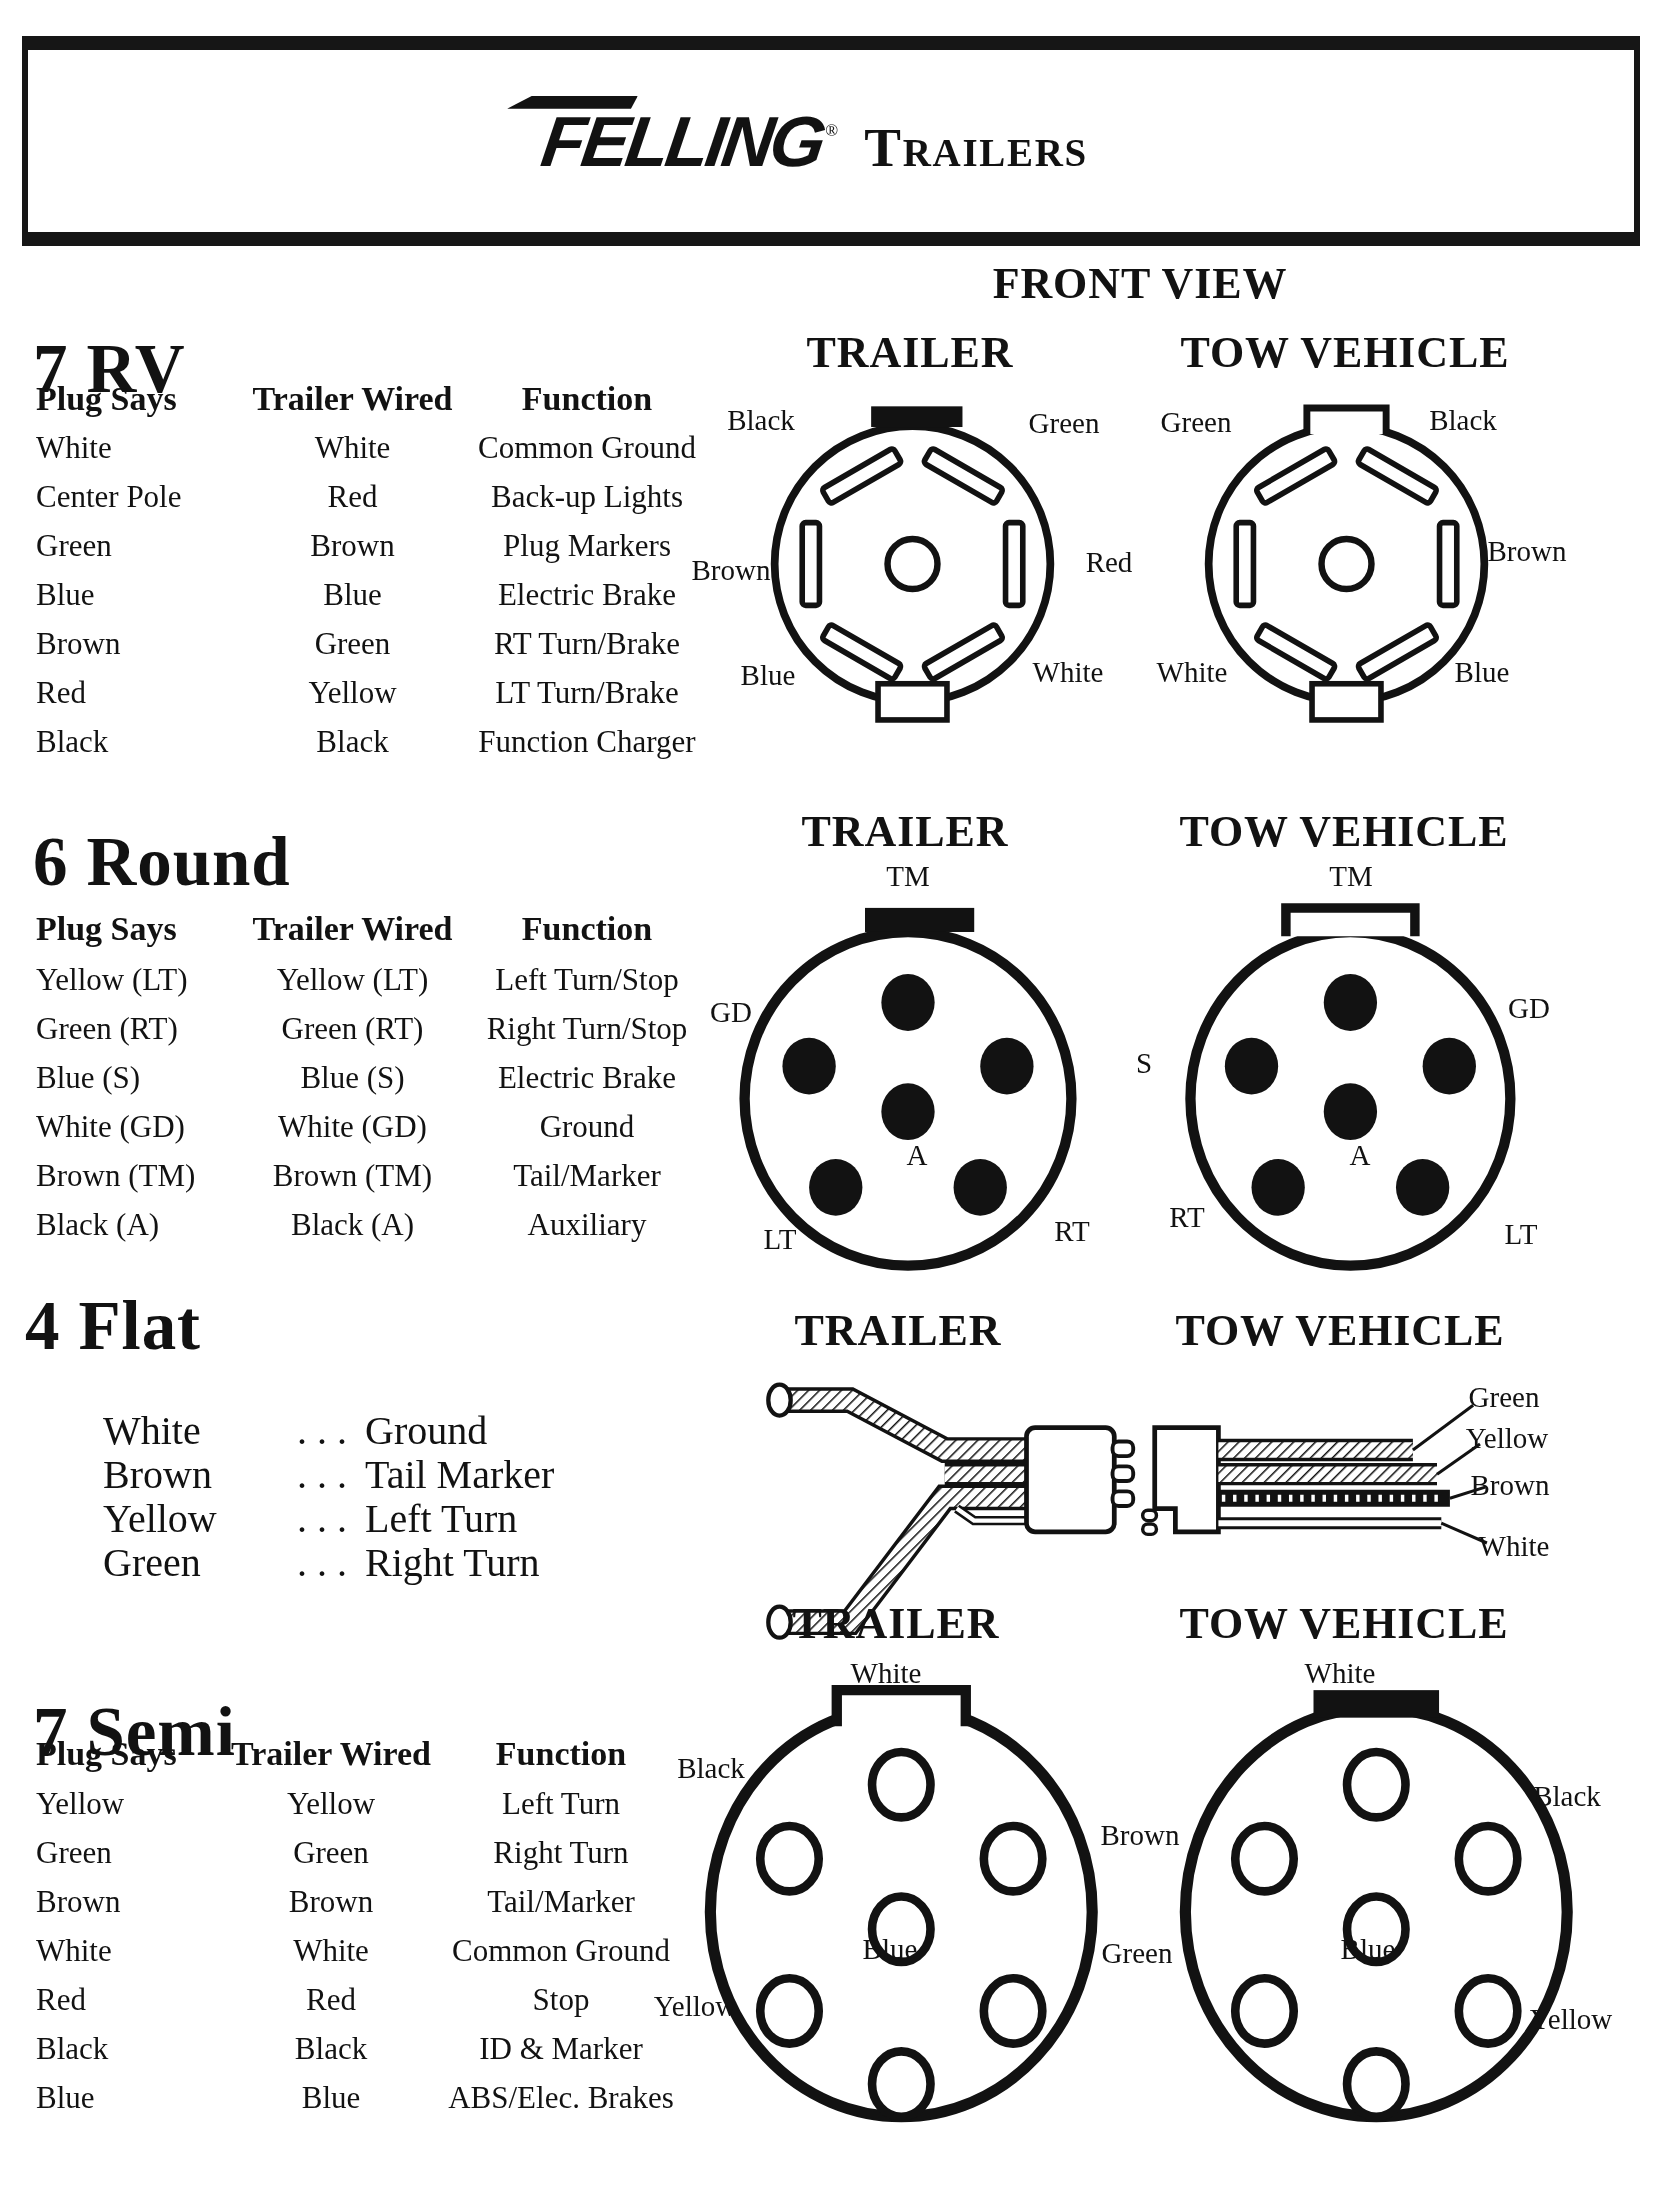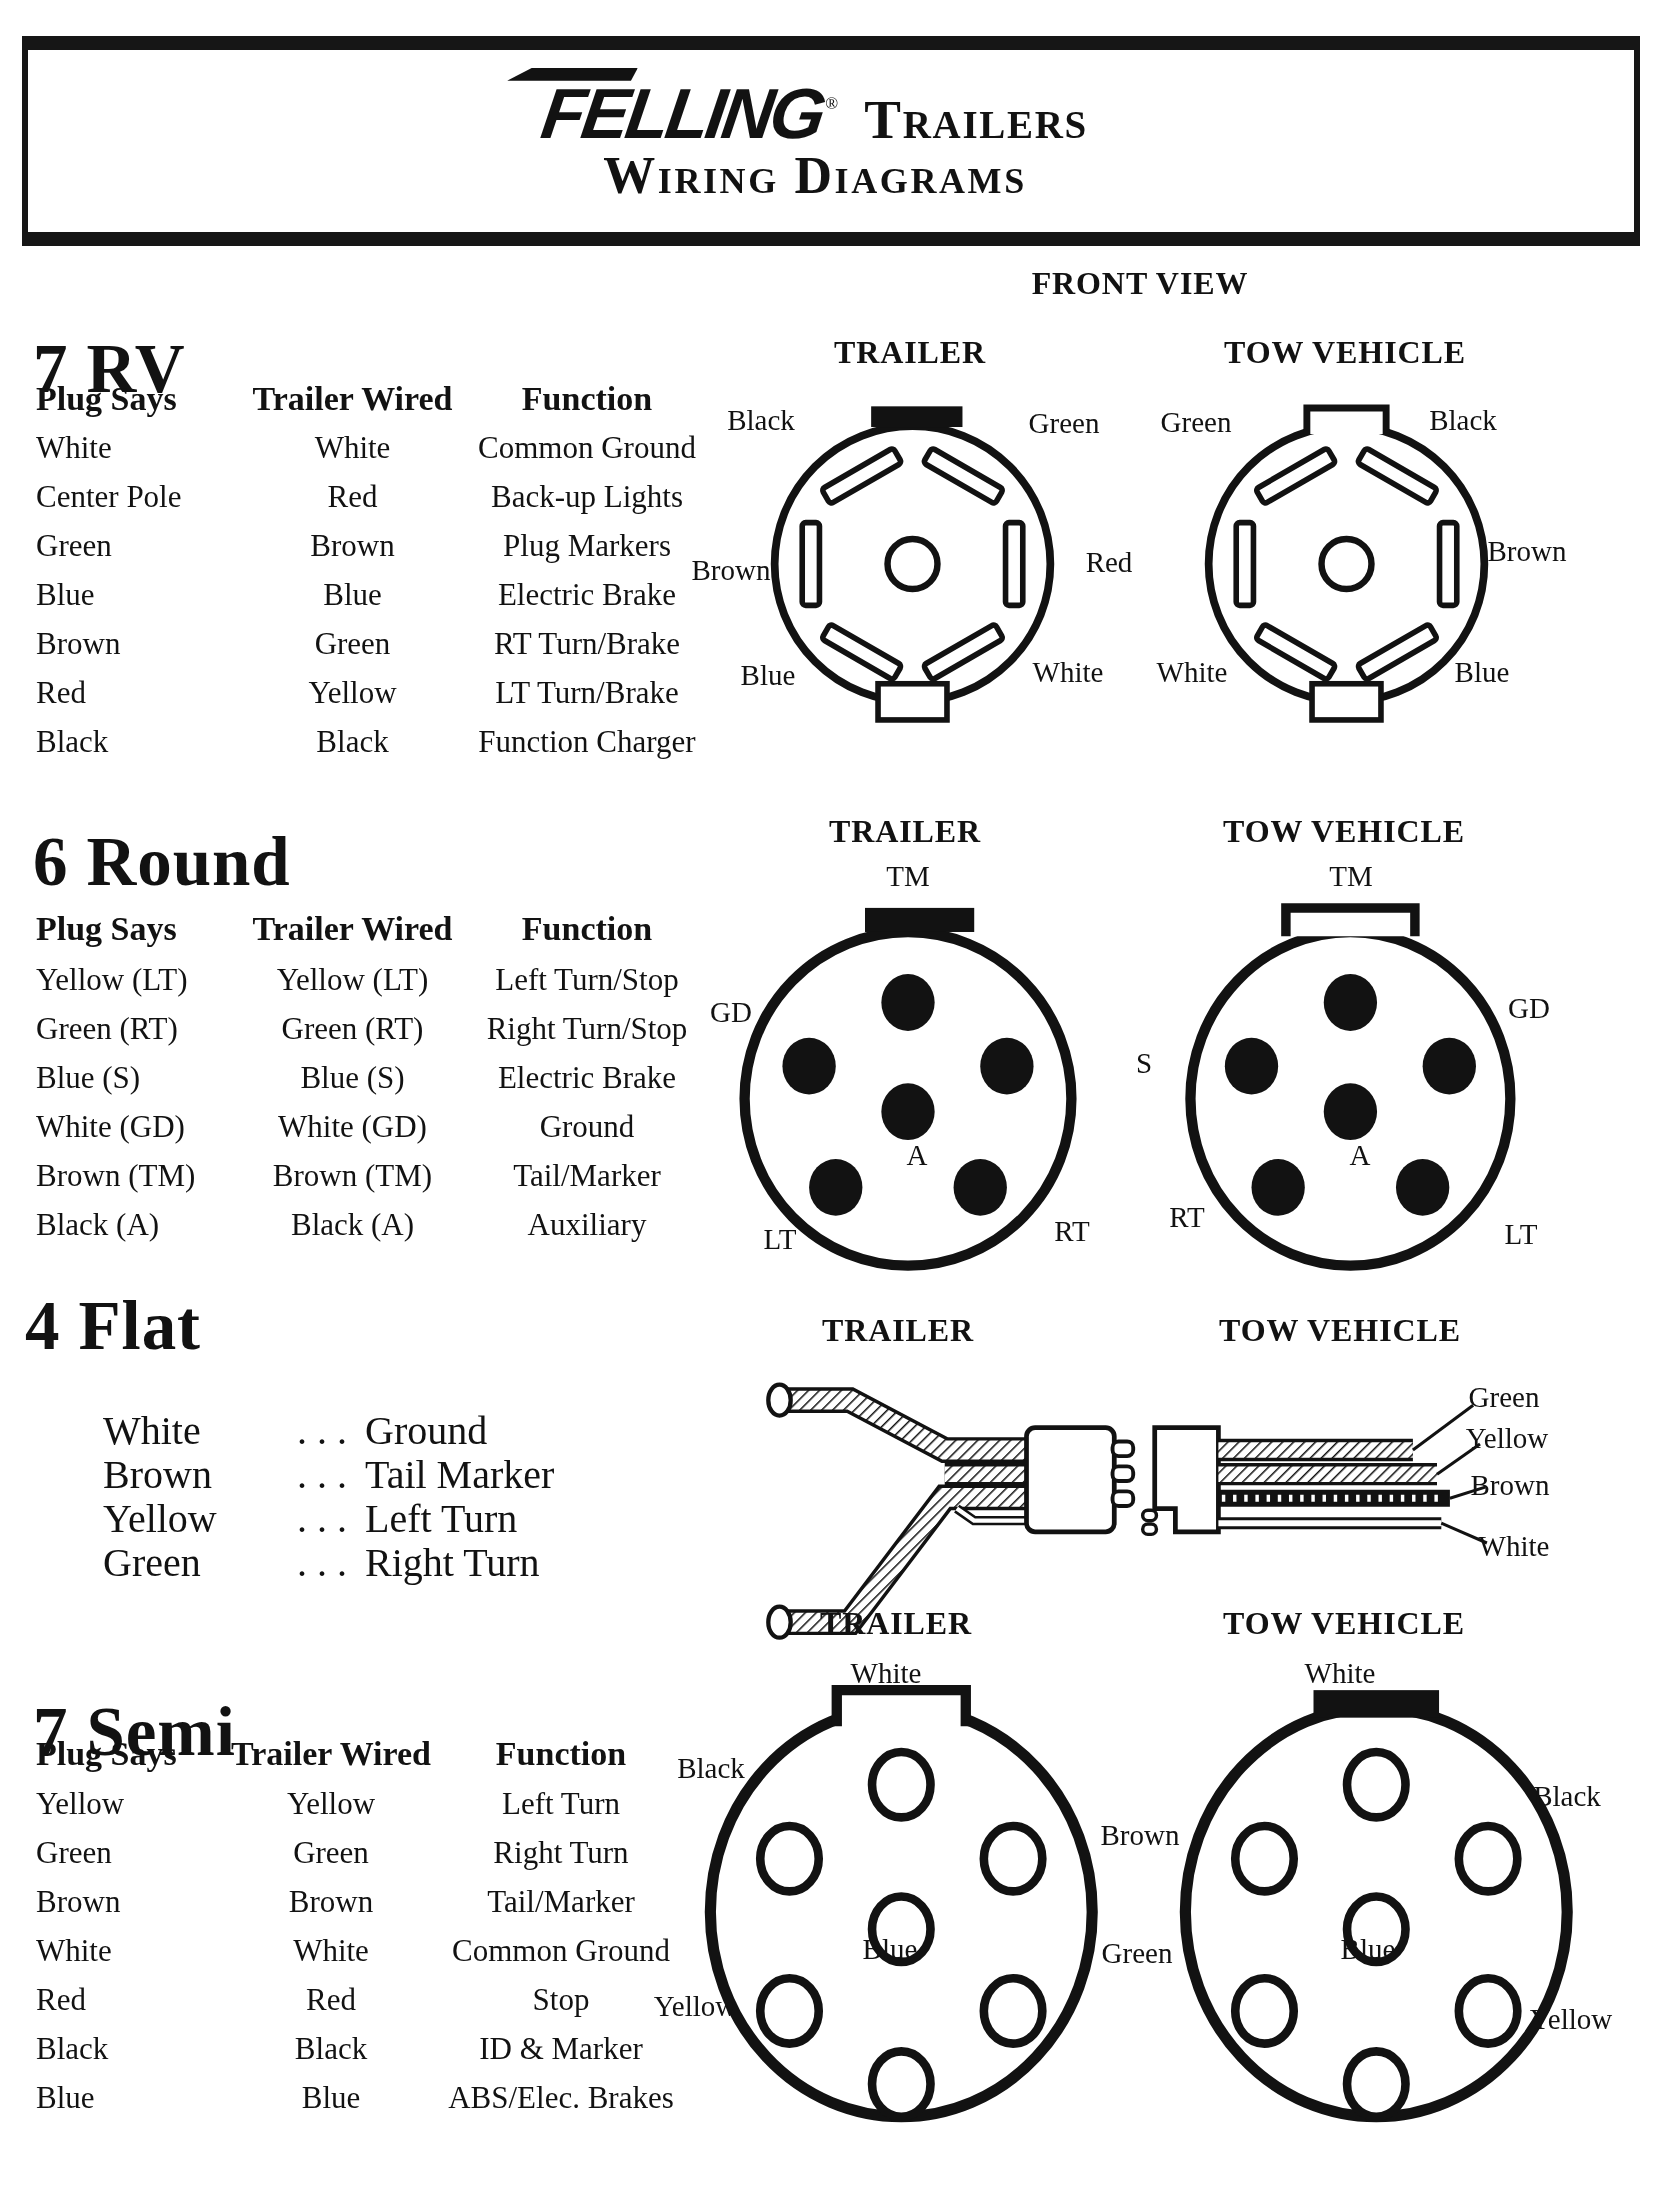--- a/index.html
+++ b/index.html
@@ -1,20 +1,20 @@
 <!DOCTYPE html>
 <html style="font-size:13.8px"><head>
 <meta charset="utf-8">
 <style>
   html,body{margin:0;padding:0;background:#fff;}
   body{width:1671px;height:2203px;position:relative;overflow:hidden;
        font-family:"Liberation Serif","DejaVu Serif",serif;color:#121212;}
   .abs{position:absolute;}
   .lbl{position:absolute;transform:translate(-50%,-50%);font-size:29px;white-space:nowrap;}
-  .hdg{position:absolute;transform:translate(-50%,-50%);font-size:32px;font-weight:bold;
+  .hdg{position:absolute;transform:translate(-50%,-50%);font-size:44px;font-weight:bold;
        letter-spacing:0.9px;white-space:nowrap;}
   .title{position:absolute;font-size:69px;font-weight:bold;line-height:1;letter-spacing:0.9px;}
   
   .hbox{position:absolute;left:21.5px;top:36px;width:1618px;height:210px;box-sizing:border-box;
         border:6px solid #161616;border-top-width:14.6px;border-bottom-width:14.6px;
         display:flex;flex-direction:column;align-items:center;justify-content:center;}
   .hline1{display:flex;align-items:baseline;transform:translateX(-15.5px);}
   .logo{font-family:"Liberation Sans","DejaVu Sans",sans-serif;font-style:italic;font-weight:900;
         font-size:71px;letter-spacing:-3.4px;transform:skewX(-8deg);position:relative;line-height:1;}
   .logo::before{content:"";position:absolute;left:-40px;top:-10.3px;width:129px;height:13px;background:#121212;
@@ -39,21 +39,20 @@
 </style>
 </head>
 <body>
 
 <div class="hbox">
   <div class="hline1">
     <span class="logo">FELLING</span>
       <span class="reg">®</span>
     <span class="brand2">Trailers</span>
   </div>
-  <div class="hline2">Wiring Diagrams</div>
 </div>
 
 <div class="hdg" style="left:1140px;top:283px;">FRONT VIEW</div>
 
 <div class="title" style="left:33px;top:303px;margin-top:32px;">7 RV</div>
 
 <div class="tbl" style="left:36px;top:375px;">
   <div class="thead" style="height:48px;line-height:48px;">
     <div class="c1">Plug Says</div>
     <div class="c2">Trailer Wired</div>

